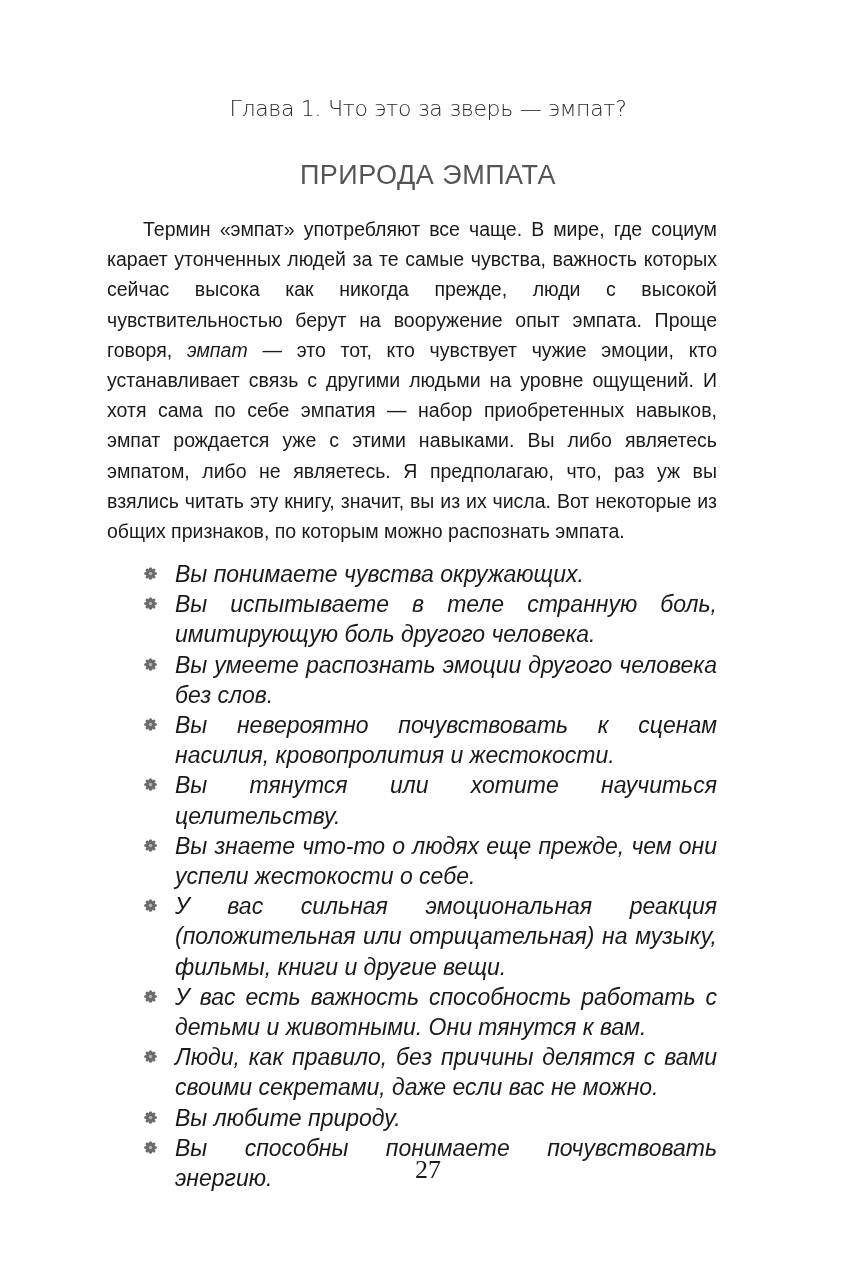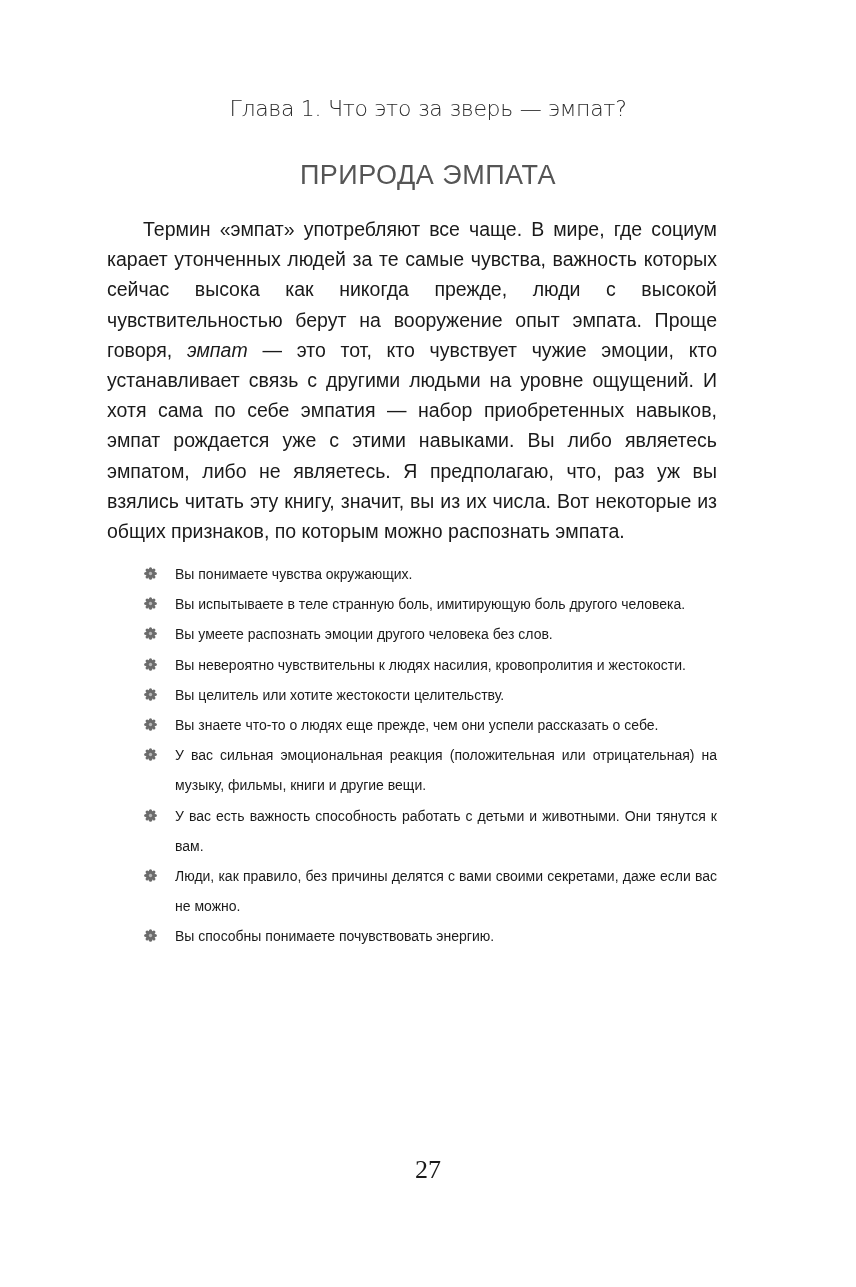--- a/index.html
+++ b/index.html
@@ -57,22 +57,23 @@
       font-style: italic;
     }
     .list {
       position: absolute;
       top: 559px;
       left: 107px;
       width: 610px;
       margin: 0;
       padding: 0;
       list-style: none;
-      font-size: 14px;
+      font-size: 23px;
       line-height: 30.2px;
+      font-style: italic;
     }
     .list-item {
       position: relative;
       padding-left: 68px;
       text-align: justify;
       text-align-last: left;
     }
     .bullet {
       position: absolute;
       left: 37px;
@@ -151,49 +152,49 @@
           <circle cx="10" cy="2.6" r="2.4"></circle>
           <circle cx="10" cy="17.4" r="2.4"></circle>
           <circle cx="2.6" cy="10" r="2.4"></circle>
           <circle cx="17.4" cy="10" r="2.4"></circle>
           <circle cx="4.8" cy="4.8" r="2.4"></circle>
           <circle cx="15.2" cy="4.8" r="2.4"></circle>
           <circle cx="4.8" cy="15.2" r="2.4"></circle>
           <circle cx="15.2" cy="15.2" r="2.4"></circle>
         </g>
         <circle cx="10" cy="10" r="2.6" fill="#b8b8b8"></circle>
-      </svg><span>Вы невероятно чувствительны к людях насилия, кровопролития и жестокости.</span></li>
-  <li class="list-item"><svg class="bullet" viewBox="0 0 20 20">
-        <g fill="#6b6b6b">
-          <circle cx="10" cy="10" r="7.2"></circle>
-          <circle cx="10" cy="2.6" r="2.4"></circle>
-          <circle cx="10" cy="17.4" r="2.4"></circle>
-          <circle cx="2.6" cy="10" r="2.4"></circle>
-          <circle cx="17.4" cy="10" r="2.4"></circle>
-          <circle cx="4.8" cy="4.8" r="2.4"></circle>
-          <circle cx="15.2" cy="4.8" r="2.4"></circle>
-          <circle cx="4.8" cy="15.2" r="2.4"></circle>
-          <circle cx="15.2" cy="15.2" r="2.4"></circle>
-        </g>
-        <circle cx="10" cy="10" r="2.6" fill="#b8b8b8"></circle>
-      </svg><span>Вы целитель или хотите жестокости целительству.</span></li>
-  <li class="list-item"><svg class="bullet" viewBox="0 0 20 20">
-        <g fill="#6b6b6b">
-          <circle cx="10" cy="10" r="7.2"></circle>
-          <circle cx="10" cy="2.6" r="2.4"></circle>
-          <circle cx="10" cy="17.4" r="2.4"></circle>
-          <circle cx="2.6" cy="10" r="2.4"></circle>
-          <circle cx="17.4" cy="10" r="2.4"></circle>
-          <circle cx="4.8" cy="4.8" r="2.4"></circle>
-          <circle cx="15.2" cy="4.8" r="2.4"></circle>
-          <circle cx="4.8" cy="15.2" r="2.4"></circle>
-          <circle cx="15.2" cy="15.2" r="2.4"></circle>
-        </g>
-        <circle cx="10" cy="10" r="2.6" fill="#b8b8b8"></circle>
-      </svg><span>Вы знаете что-то о людях еще прежде, чем они успели рассказать о себе.</span></li>
+      </svg><span>Вы невероятно почувствовать к сценам насилия, кровопролития и жестокости.</span></li>
+  <li class="list-item"><svg class="bullet" viewBox="0 0 20 20">
+        <g fill="#6b6b6b">
+          <circle cx="10" cy="10" r="7.2"></circle>
+          <circle cx="10" cy="2.6" r="2.4"></circle>
+          <circle cx="10" cy="17.4" r="2.4"></circle>
+          <circle cx="2.6" cy="10" r="2.4"></circle>
+          <circle cx="17.4" cy="10" r="2.4"></circle>
+          <circle cx="4.8" cy="4.8" r="2.4"></circle>
+          <circle cx="15.2" cy="4.8" r="2.4"></circle>
+          <circle cx="4.8" cy="15.2" r="2.4"></circle>
+          <circle cx="15.2" cy="15.2" r="2.4"></circle>
+        </g>
+        <circle cx="10" cy="10" r="2.6" fill="#b8b8b8"></circle>
+      </svg><span>Вы тянутся или хотите научиться целительству.</span></li>
+  <li class="list-item"><svg class="bullet" viewBox="0 0 20 20">
+        <g fill="#6b6b6b">
+          <circle cx="10" cy="10" r="7.2"></circle>
+          <circle cx="10" cy="2.6" r="2.4"></circle>
+          <circle cx="10" cy="17.4" r="2.4"></circle>
+          <circle cx="2.6" cy="10" r="2.4"></circle>
+          <circle cx="17.4" cy="10" r="2.4"></circle>
+          <circle cx="4.8" cy="4.8" r="2.4"></circle>
+          <circle cx="15.2" cy="4.8" r="2.4"></circle>
+          <circle cx="4.8" cy="15.2" r="2.4"></circle>
+          <circle cx="15.2" cy="15.2" r="2.4"></circle>
+        </g>
+        <circle cx="10" cy="10" r="2.6" fill="#b8b8b8"></circle>
+      </svg><span>Вы знаете что-то о людях еще прежде, чем они успели жестокости о себе.</span></li>
   <li class="list-item"><svg class="bullet" viewBox="0 0 20 20">
         <g fill="#6b6b6b">
           <circle cx="10" cy="10" r="7.2"></circle>
           <circle cx="10" cy="2.6" r="2.4"></circle>
           <circle cx="10" cy="17.4" r="2.4"></circle>
           <circle cx="2.6" cy="10" r="2.4"></circle>
           <circle cx="17.4" cy="10" r="2.4"></circle>
           <circle cx="4.8" cy="4.8" r="2.4"></circle>
           <circle cx="15.2" cy="4.8" r="2.4"></circle>
           <circle cx="4.8" cy="15.2" r="2.4"></circle>
@@ -222,20 +223,34 @@
           <circle cx="10" cy="17.4" r="2.4"></circle>
           <circle cx="2.6" cy="10" r="2.4"></circle>
           <circle cx="17.4" cy="10" r="2.4"></circle>
           <circle cx="4.8" cy="4.8" r="2.4"></circle>
           <circle cx="15.2" cy="4.8" r="2.4"></circle>
           <circle cx="4.8" cy="15.2" r="2.4"></circle>
           <circle cx="15.2" cy="15.2" r="2.4"></circle>
         </g>
         <circle cx="10" cy="10" r="2.6" fill="#b8b8b8"></circle>
       </svg><span>Люди, как правило, без причины делятся с вами своими секретами, даже если вас не можно.</span></li>
+  <li class="list-item"><svg class="bullet" viewBox="0 0 20 20">
+        <g fill="#6b6b6b">
+          <circle cx="10" cy="10" r="7.2"></circle>
+          <circle cx="10" cy="2.6" r="2.4"></circle>
+          <circle cx="10" cy="17.4" r="2.4"></circle>
+          <circle cx="2.6" cy="10" r="2.4"></circle>
+          <circle cx="17.4" cy="10" r="2.4"></circle>
+          <circle cx="4.8" cy="4.8" r="2.4"></circle>
+          <circle cx="15.2" cy="4.8" r="2.4"></circle>
+          <circle cx="4.8" cy="15.2" r="2.4"></circle>
+          <circle cx="15.2" cy="15.2" r="2.4"></circle>
+        </g>
+        <circle cx="10" cy="10" r="2.6" fill="#b8b8b8"></circle>
+      </svg><span>Вы любите природу.</span></li>
   <li class="list-item"><svg class="bullet" viewBox="0 0 20 20">
         <g fill="#6b6b6b">
           <circle cx="10" cy="10" r="7.2"></circle>
           <circle cx="10" cy="2.6" r="2.4"></circle>
           <circle cx="10" cy="17.4" r="2.4"></circle>
           <circle cx="2.6" cy="10" r="2.4"></circle>
           <circle cx="17.4" cy="10" r="2.4"></circle>
           <circle cx="4.8" cy="4.8" r="2.4"></circle>
           <circle cx="15.2" cy="4.8" r="2.4"></circle>
           <circle cx="4.8" cy="15.2" r="2.4"></circle>

